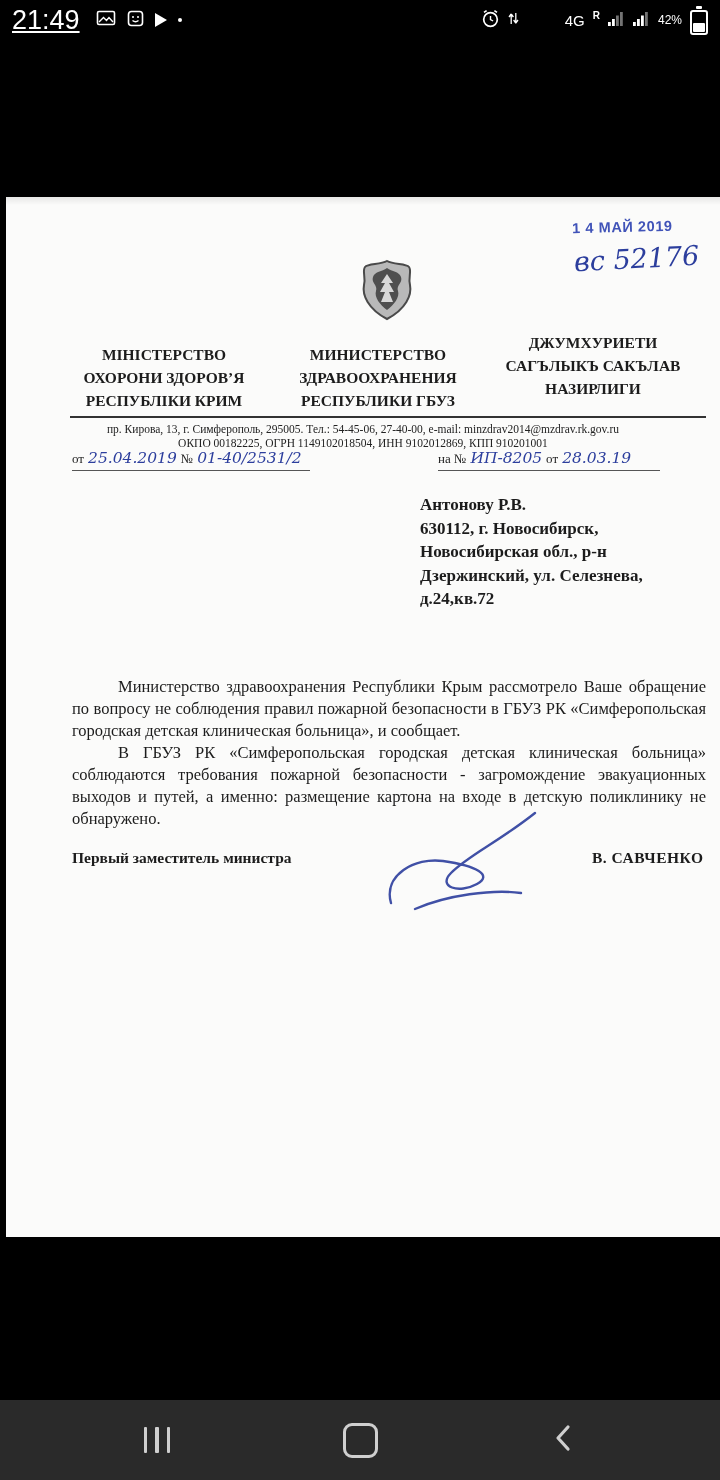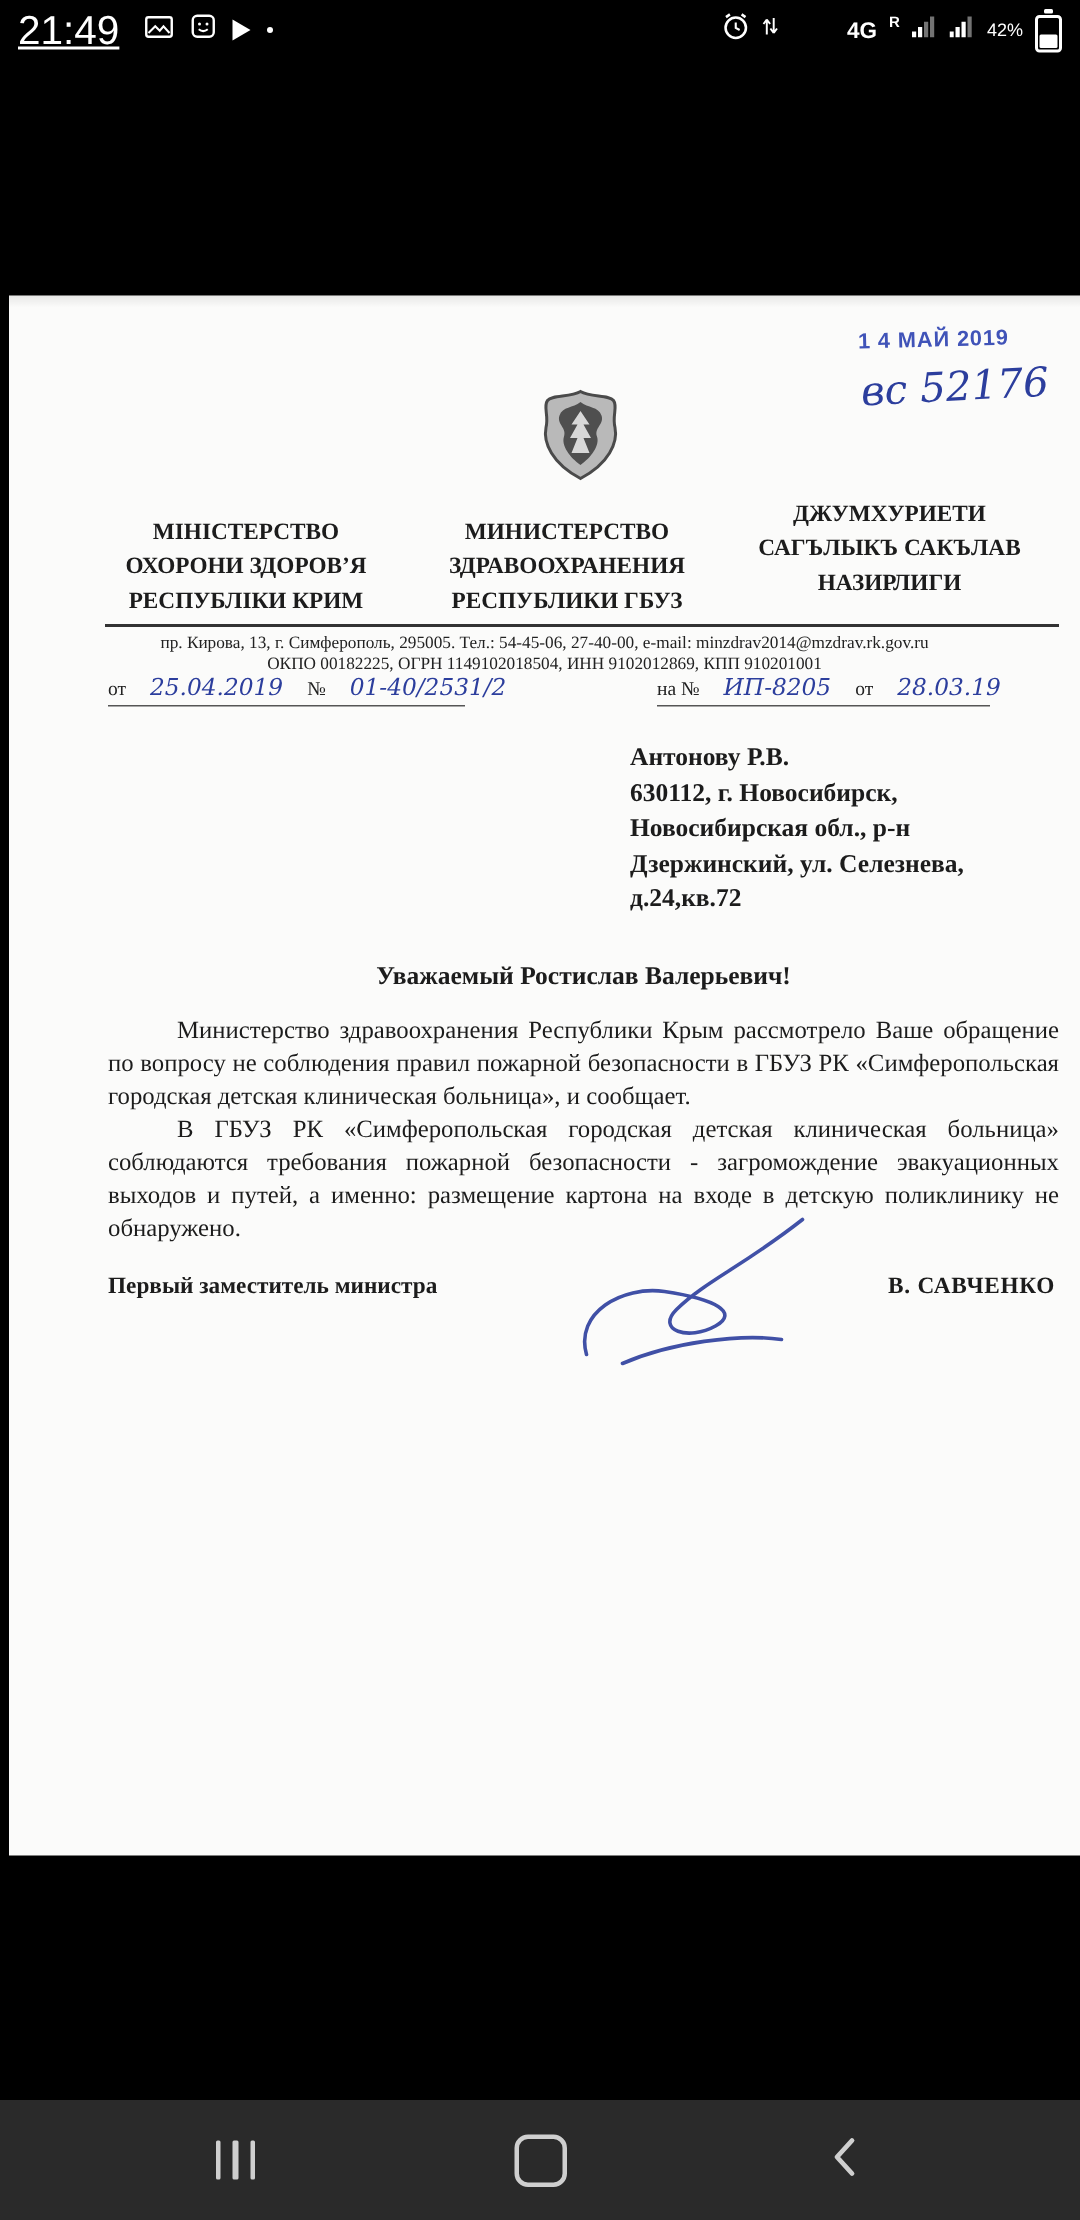--- a/index.html
+++ b/index.html
@@ -8,21 +8,21 @@
 
   
   .status-bar{position:absolute;top:0;left:0;right:0;height:40px;display:flex;
               align-items:center;padding:0 12px;color:#fff;}
   .sb-time{font-size:27px;line-height:40px;margin-right:16px;font-weight:400;text-decoration:underline;}
   .sb-left{display:flex;align-items:center;gap:11px;}
   .sb-right{margin-left:auto;display:flex;align-items:center;gap:8px;}
   .play-tri{width:0;height:0;border-left:12px solid #fff;border-top:7px solid transparent;
             border-bottom:7px solid transparent;}
   .sb-dot{width:4px;height:4px;border-radius:50%;background:#fff;}
-  .net-label{font-size:15px;font-weight:700;margin-left:38px;}
+  .net-label{font-size:15px;font-weight:400;margin-left:38px;}
   .roam-label{font-size:10px;font-weight:700;align-self:flex-start;margin-top:4px;}
   .batt-pct{font-size:12px;}
   .batt{display:flex;flex-direction:column;align-items:center;}
   .batt-nub{width:6px;height:3px;background:#fff;border-radius:1px;}
   .batt-body{width:14px;height:21px;border:2px solid #fff;border-radius:3px;position:relative;margin-top:1px;}
   .batt-fill{position:absolute;bottom:1px;left:1px;right:1px;height:42%;background:#fff;border-radius:1px;}
 
   
   .doc{position:absolute;left:6px;top:197px;width:714px;height:1040px;background:#fbfbfa;
        color:#1c1c1c;font-family:"Liberation Serif",serif;}
@@ -35,21 +35,21 @@
   .emblem{position:absolute;top:62px;left:354px;}
   .hcol{position:absolute;font-weight:700;font-size:15.5px;line-height:23px;text-align:center;}
   .hcol.l{top:146px;left:62px;width:192px;}
   .hcol.c{top:146px;left:276px;width:192px;}
   .hcol.r{top:134px;left:478px;width:218px;}
   .hcol span{display:block;}
   .doc-rule{position:absolute;top:219px;left:64px;width:636px;border-top:2px solid #333;}
   .contact{position:absolute;left:40px;width:634px;text-align:center;font-size:11.5px;color:#222;}
   .contact.c1{top:226px;} .contact.c2{top:240px;}
   .ref{position:absolute;top:252px;border-bottom:1.5px solid #555;padding-bottom:3px;
-       display:flex;align-items:baseline;gap:16px;white-space:nowrap;}
+       display:flex;align-items:baseline;gap:4px;white-space:nowrap;}
   .ref-l{left:66px;width:238px;} .ref-r{left:432px;width:222px;}
   .ref .lbl{font-size:13px;color:#222;}
   .ref .hw{font-size:15.5px;}
   .addressee{position:absolute;top:296px;left:414px;width:280px;font-weight:700;
        font-size:17px;line-height:23.5px;}
   .addressee span{display:block;}
   .salutation{position:absolute;top:444px;left:66px;width:634px;text-align:center;
        font-weight:700;font-size:17px;}
   .body-text{position:absolute;top:479px;left:66px;width:634px;font-size:16.5px;
        line-height:22px;text-align:justify;}
@@ -179,21 +179,20 @@
     </div>
 
     <div class="addressee">
       <span>Антонову Р.В.</span>
       <span>630112, г. Новосибирск,</span>
       <span>Новосибирская обл., р-н</span>
       <span>Дзержинский, ул. Селезнева,</span>
       <span>д.24,кв.72</span>
     </div>
 
-    <div class="salutation">Уважаемый Ростислав Валерьевич!</div>
 
     <div class="body-text">
       <p>Министерство здравоохранения Республики Крым рассмотрело Ваше обращение по вопросу не соблюдения правил пожарной безопасности в ГБУЗ РК «Симферопольская городская детская клиническая больница», и сообщает.</p>
       <p>В ГБУЗ РК «Симферопольская городская детская клиническая больница» соблюдаются требования пожарной безопасности - загромождение эвакуационных выходов и путей, а именно: размещение картона на входе в детскую поликлинику не обнаружено.</p>
     </div>
 
     <div class="signature">
       <svg width="162" height="112" viewBox="0 0 162 112">
         <g fill="none" stroke="#2c3e9d" stroke-width="2.4" stroke-linecap="round" opacity="0.9">
           <path d="M10 98 C2 70 34 52 62 56 C96 61 112 70 96 79 C78 89 56 82 70 68 C88 50 116 38 154 8"></path>

